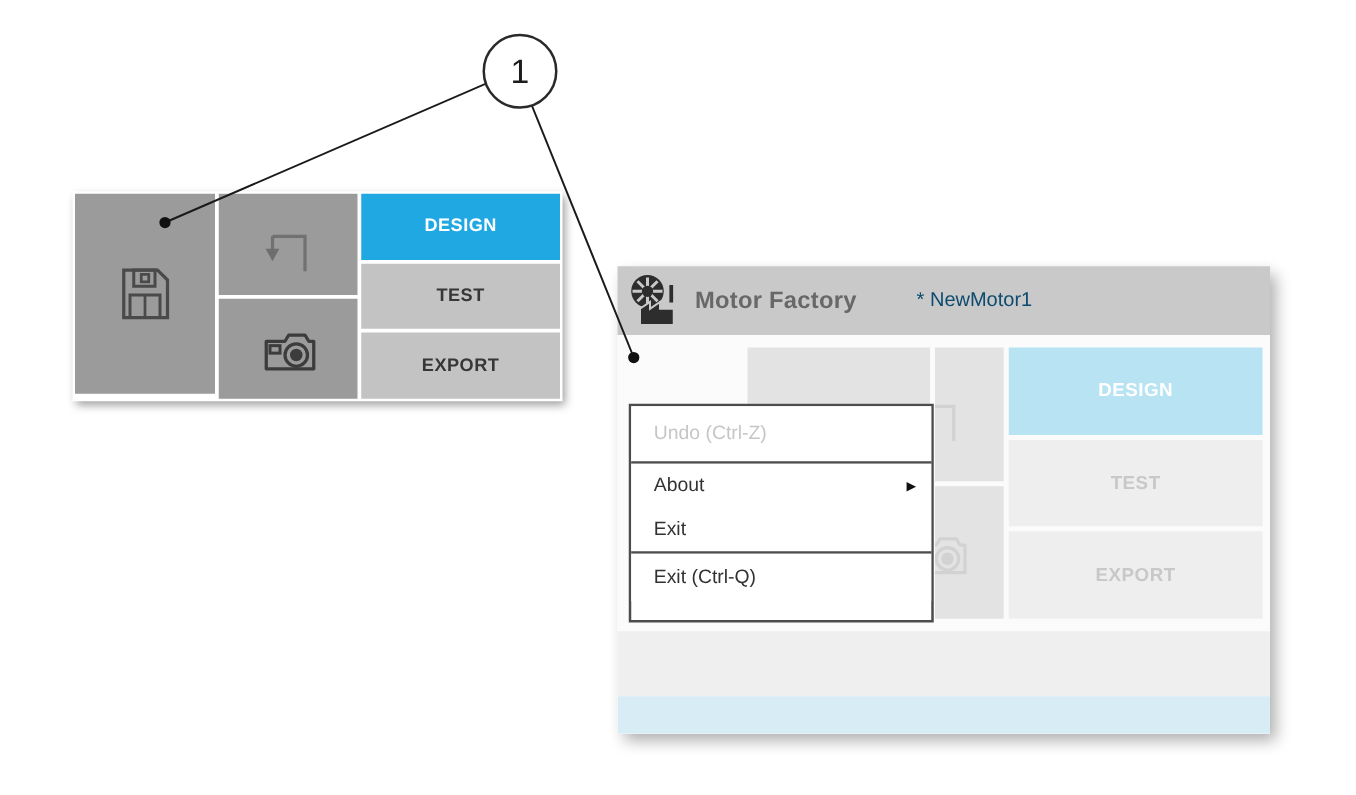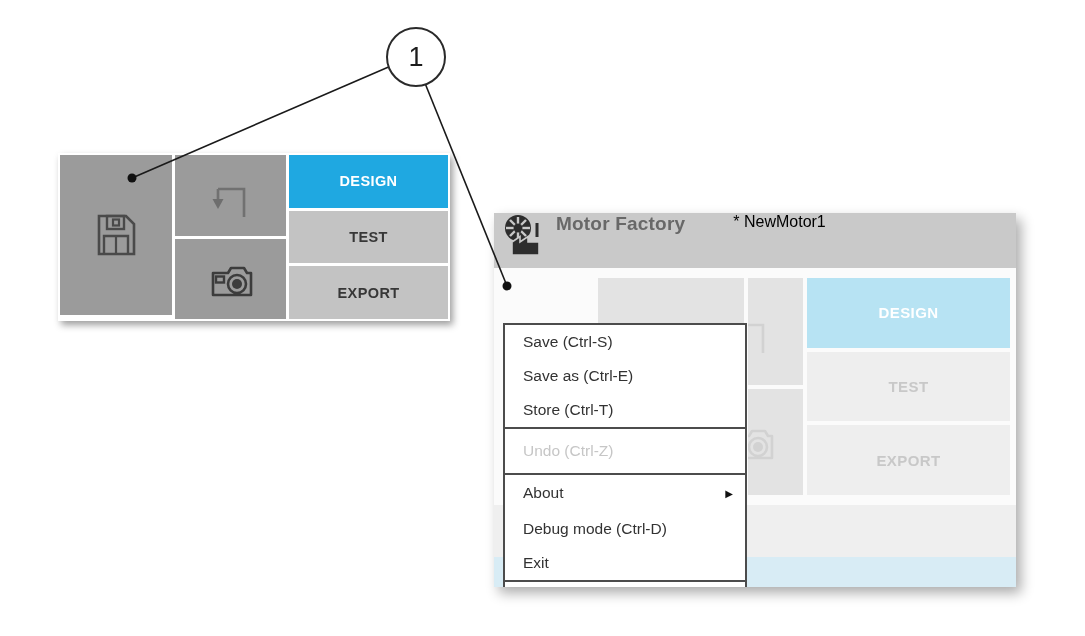--- a/index.html
+++ b/index.html
@@ -30,24 +30,24 @@
     font-size:14.5px;font-weight:bold;letter-spacing:.4px;color:#373737;background:#c3c3c3;
   }
   .tab-btn.active{background:#1fa8e1;color:#ffffff;}
 
   
   .right-panel{
     position:absolute;left:494px;top:213px;width:522px;height:374px;z-index:10;
     background:#fbfbfb;box-shadow:5px 6px 12px rgba(0,0,0,.33);
   }
   .rp-header{
-    height:55px;background:#c9c9c9;display:flex;padding-left:8px;box-sizing:border-box;
+    height:55px;background:#c9c9c9;display:flex;align-items:center;padding-left:8px;box-sizing:border-box;
   }
   .rp-title{font-size:19px;font-weight:600;color:#686868;margin-left:10px;letter-spacing:.2px;}
-  .rp-doc{font-size:16px;color:#000000;margin-left:48px;}
+  .rp-doc{font-size:16px;color:#0c4a6e;margin-left:48px;}
   .rp-content{position:relative;height:319px;background:#fbfbfb;overflow:hidden;}
 
   
   .faded-toolbar{position:absolute;left:104px;top:10px;width:412px;height:217px;display:flex;gap:4px;}
   .f-cell{background:#e3e3e3;position:relative;overflow:hidden;}
   .f-col1{width:146px;height:217px;}
   .f-col2{width:55px;display:flex;flex-direction:column;gap:4px;}
   .f-col2 .f-cell{flex:1;}
   .f-col2 svg{position:absolute;left:-26px;top:50%;transform:translateY(-50%);}
   .f-col3{flex:1;display:flex;flex-direction:column;gap:4px;}
@@ -187,44 +187,30 @@
             <span>EXPORT</span>
           </div>
         </div>
       </div>
 
       <div class="band-gray"></div>
       <div class="band-blue"></div>
 
       <div class="menu">
         <div class="menu-group">
-          <div class="menu-item">
-            <span>Save (Ctrl-S)</span>
-          </div>
-          <div class="menu-item">
-            <span>Save as (Ctrl-E)</span>
-          </div>
-          <div class="menu-item">
-            <span>Store (Ctrl-T)</span>
-          </div>
-        </div>
-        <div class="menu-group">
           <div class="menu-item disabled" style="height:44px;">
             <span>Undo (Ctrl-Z)</span>
           </div>
         </div>
         <div class="menu-group">
           <div class="menu-item" style="height:36px;text-align:right;">
             <span>About</span>
             <span class="grow"></span>
             <span class="submenu-arrow">▶</span>
           </div>
-          <div class="menu-item" style="height:35px;">
-            <span>Debug mode (Ctrl-D)</span>
-          </div>
           <div class="menu-item">
             <span>Exit</span>
           </div>
         </div>
         <div class="menu-group last">
           <div class="menu-item">
             <span>Exit (Ctrl-Q)</span>
           </div>
         </div>
       </div>

